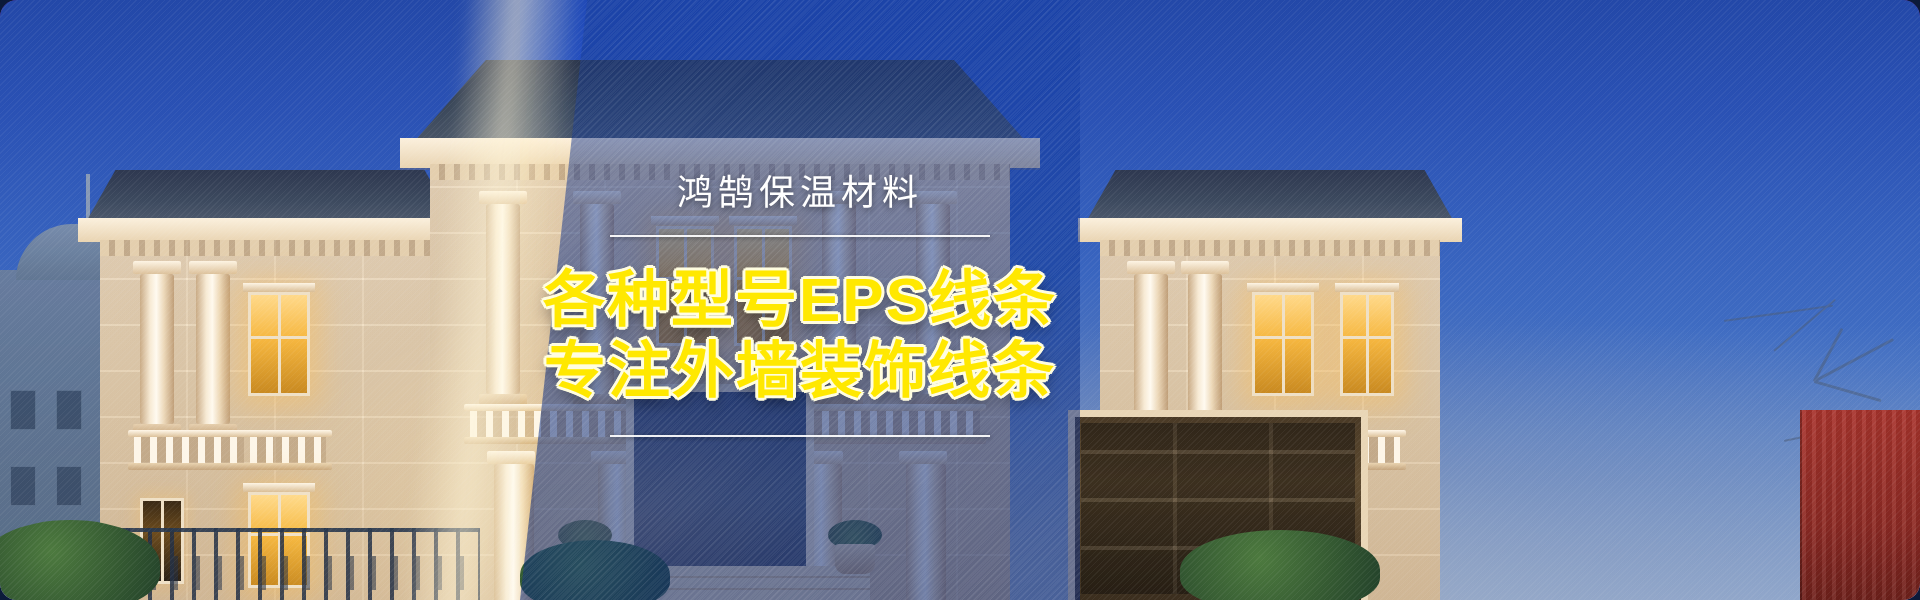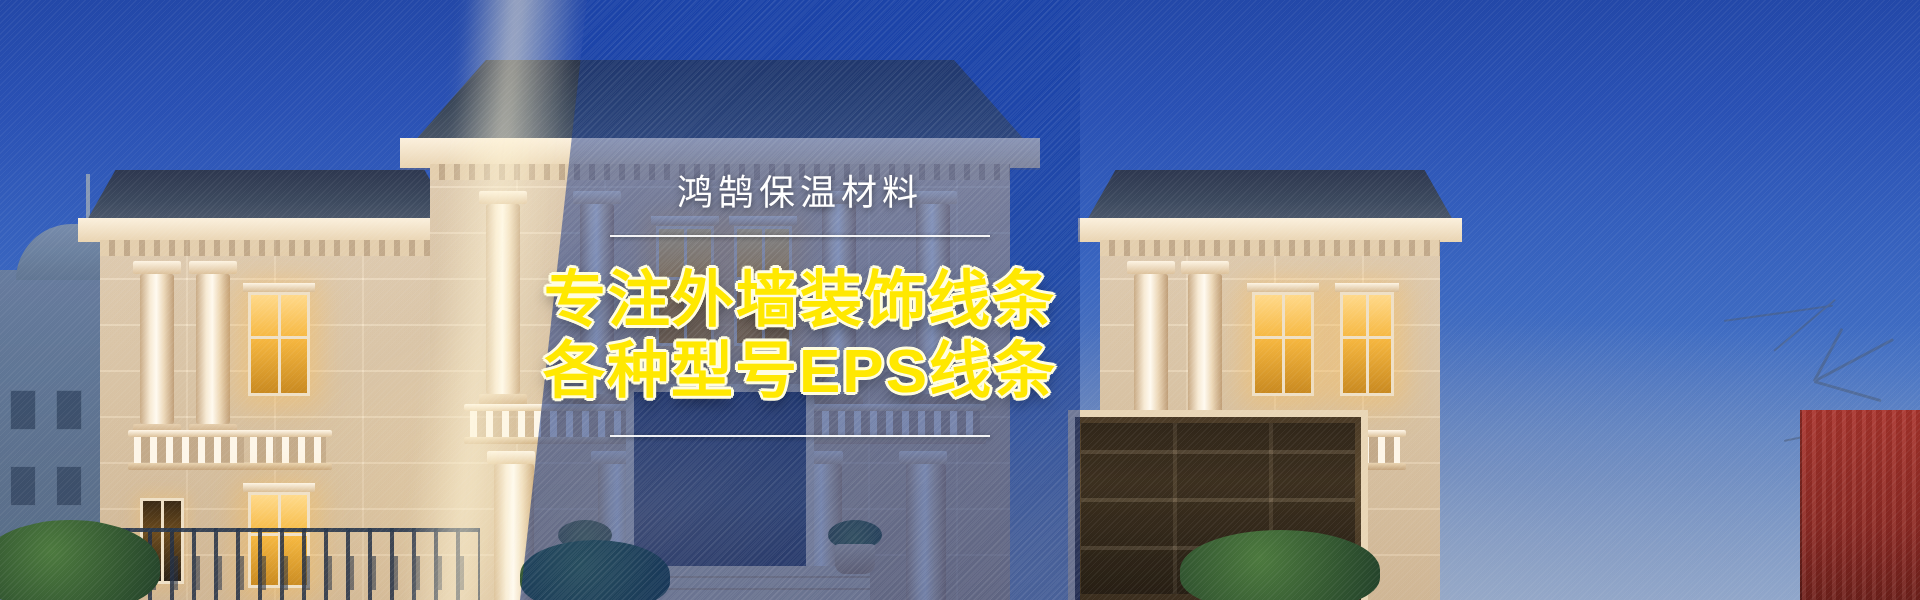--- a/index.html
+++ b/index.html
@@ -6,20 +6,21 @@
   * { margin:0; padding:0; box-sizing:border-box; }
   html,body{ background:#0b1a3a; }
   body{
     font-family:"Liberation Sans","DejaVu Sans",sans-serif;
     width:1920px; height:600px; overflow:hidden;
   }
 
   .banner{
     position:relative; width:1920px; height:600px; overflow:hidden;
     background:#701a75;
+    border-radius:17px;
   }
 
   
   .sky{
     position:absolute; inset:0;
     background:
       radial-gradient(120% 90% at 50% 95%, rgba(255,205,130,.28) 0%, rgba(255,170,90,.10) 28%, rgba(0,0,0,0) 55%),
       linear-gradient(180deg,#2348a8 0%,#2a51b4 18%,#3560bd 38%,#3f6cc2 55%,#4b77c4 72%,#5b84c6 100%);
   }
   .sky-haze{
@@ -461,21 +462,21 @@
 
   <div class="screen-mesh"></div>
 
   <div class="content">
 
     <div class="subtitle">鸿鹄保温材料</div>
 
     <div class="rule top"></div>
 
     <div class="headline">
+      <span class="ln">各种型号EPS线条</span>
       <span class="ln">专注外墙装饰线条</span>
-      <span class="ln">各种型号EPS线条</span>
     </div>
 
     <div class="rule bottom"></div>
 
 
   </div>
 </div>
 
 </body></html>

